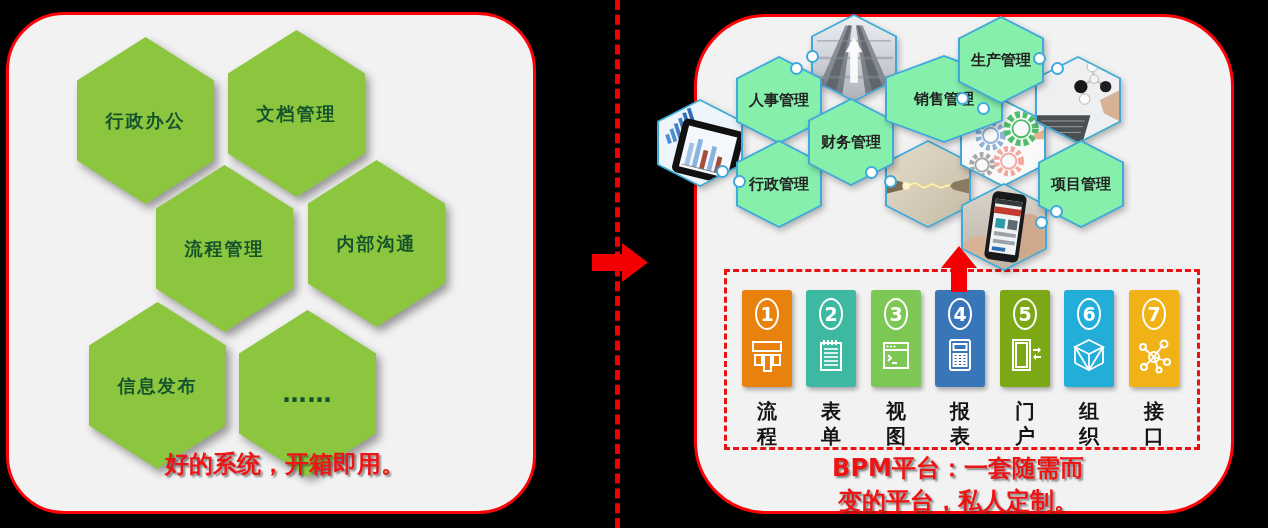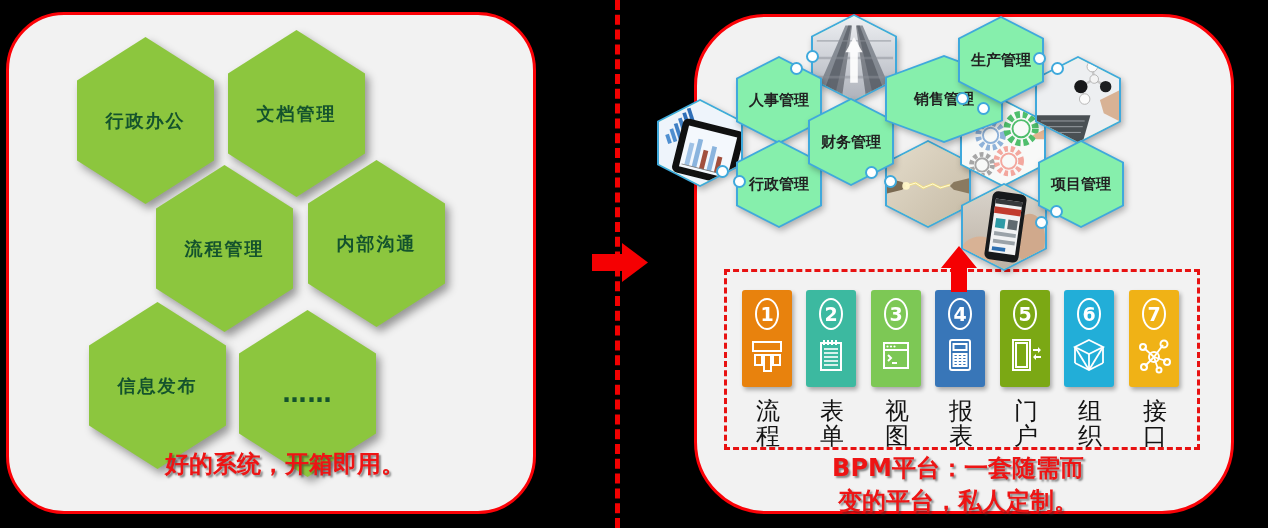--- a/index.html
+++ b/index.html
@@ -43,21 +43,21 @@
   
   .module{position:absolute;top:290px;width:50px;height:97px;border-radius:3px;
           box-shadow:2px 3px 4px rgba(0,0,0,0.3);display:flex;flex-direction:column;
           align-items:center;z-index:3;}
   .module-num{margin-top:8px;width:24px;height:32px;border:2px solid #fff;border-radius:50%;
           color:#fff;font-size:19px;font-weight:bold;display:flex;align-items:center;
           justify-content:center;box-sizing:border-box;}
   .module-icon{margin-top:6px;}
   .module-label{position:absolute;top:399px;width:50px;display:flex;justify-content:center;z-index:3;}
   .module-label span{display:block;width:22px;word-break:break-all;text-align:center;
-          font-size:24px;line-height:25px;font-weight:normal;color:#141414;}
+          font-size:20px;line-height:25px;font-weight:bold;color:#141414;}
 
   
   .caption{position:absolute;font-weight:bold;font-size:24px;line-height:33px;text-align:center;
            color:#EE1414;text-shadow:2px 2px 2px rgba(45,45,45,0.55);z-index:7;}
   .caption-left{left:60px;top:448px;width:450px;}
   .caption-right{left:733px;top:452px;width:450px;}
 </style>
 </head>
 <body>
 

